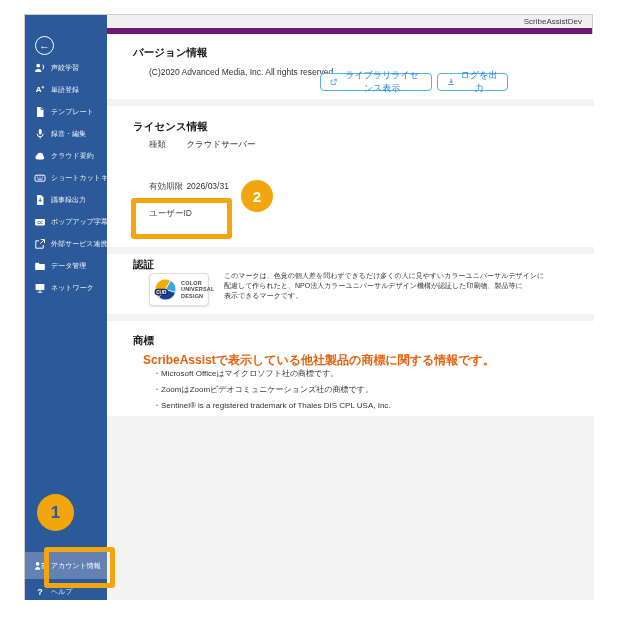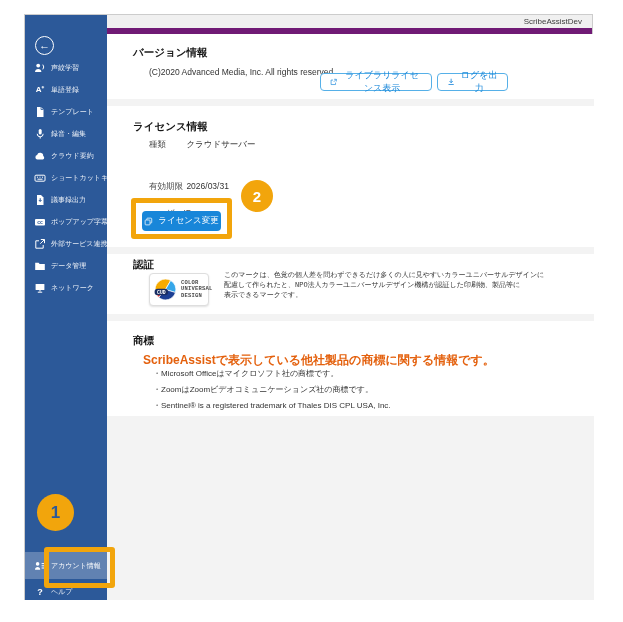--- a/index.html
+++ b/index.html
@@ -32,21 +32,21 @@
   
   .titlebar { position:absolute; left:82px; top:0; right:0; height:19px; background:#f0f0f0;
               border-bottom:6px solid #701a75; display:flex; align-items:center;
               justify-content:flex-end; padding-right:10px; font-size:8px; color:#3c3c3c; }
 
   
   .content { position:absolute; left:82px; top:19px; width:487px; bottom:0; background:#f3f3f3; }
   .panel { position:absolute; left:0; width:487px; background:#ffffff; }
   .p-version { top:0;   height:65px; }
   .p-license { top:72px; height:141px; }
-  .p-cert    { top:220px; height:60px;font-family:Liberation Mono, monospace; }
+  .p-cert    { top:220px; height:60px; }
   .p-trade   { top:287px; height:95px; }
   .sec-title { position:absolute; left:26px; font-size:10.5px; font-weight:bold; color:#161616; }
 
   .ver-lines { position:absolute; left:42px; top:32px; font-size:8.5px; color:#333; line-height:13px; }
   .btn-outline { position:absolute; height:18px; border:1px solid #56b0e8; border-radius:4px;
                  background:#fff; color:#1886d9; font-size:9px; display:flex; align-items:center;
                  justify-content:center; gap:5px; cursor:pointer; padding:0 9px; }
   .btn-outline svg { width:10px; height:10px; }
   .b-lib { left:213px; top:39px; width:112px; }
   .b-log { left:330px; top:39px; width:71px; }
@@ -249,27 +249,20 @@
           <span>クラウドサーバー</span>
         </div>
         <div class="lic-row" style="top:54px;">
           <span class="lbl" style="width:auto;margin-top:48px;">ユーザーID</span>
           <span></span>
         </div>
         <div class="lic-row" style="top:75px;">
           <span class="lbl">有効期限</span>
           <span>2026/03/31</span>
         </div>
-        <button class="btn-solid">
-          <svg viewBox="0 0 12 12">
-              <rect x="3.8" y="1.5" width="6.5" height="6.5" rx="1" fill="none" stroke="#fff" stroke-width="1"></rect>
-              <rect x="1.5" y="4" width="6.5" height="6.5" rx="1" fill="#1886d9" stroke="#fff" stroke-width="1"></rect>
-            </svg>
-          <span>ライセンス変更</span>
-        </button>
       </div>
 
       <div class="panel p-cert">
         <div class="sec-title" style="top:4px;">認証</div>
         <div class="cud-box">
           <svg viewBox="0 0 24 24">
             <path d="M12 12 L2 12 A10 10 0 0 1 17 3.34 Z" fill="#f6ab00" stroke="#fff" stroke-width=".7"></path>
             <path d="M12 12 L17 3.34 A10 10 0 0 1 21.56 14.92 Z" fill="#36a7e9" stroke="#fff" stroke-width=".7"></path>
             <path d="M12 12 L21.56 14.92 A10 10 0 0 1 5.44 19.55 Z" fill="#1c3f94" stroke="#fff" stroke-width=".7"></path>
             <path d="M12 12 L5.44 19.55 A10 10 0 0 1 2 12 Z" fill="#e8382f" stroke="#fff" stroke-width=".7"></path>

